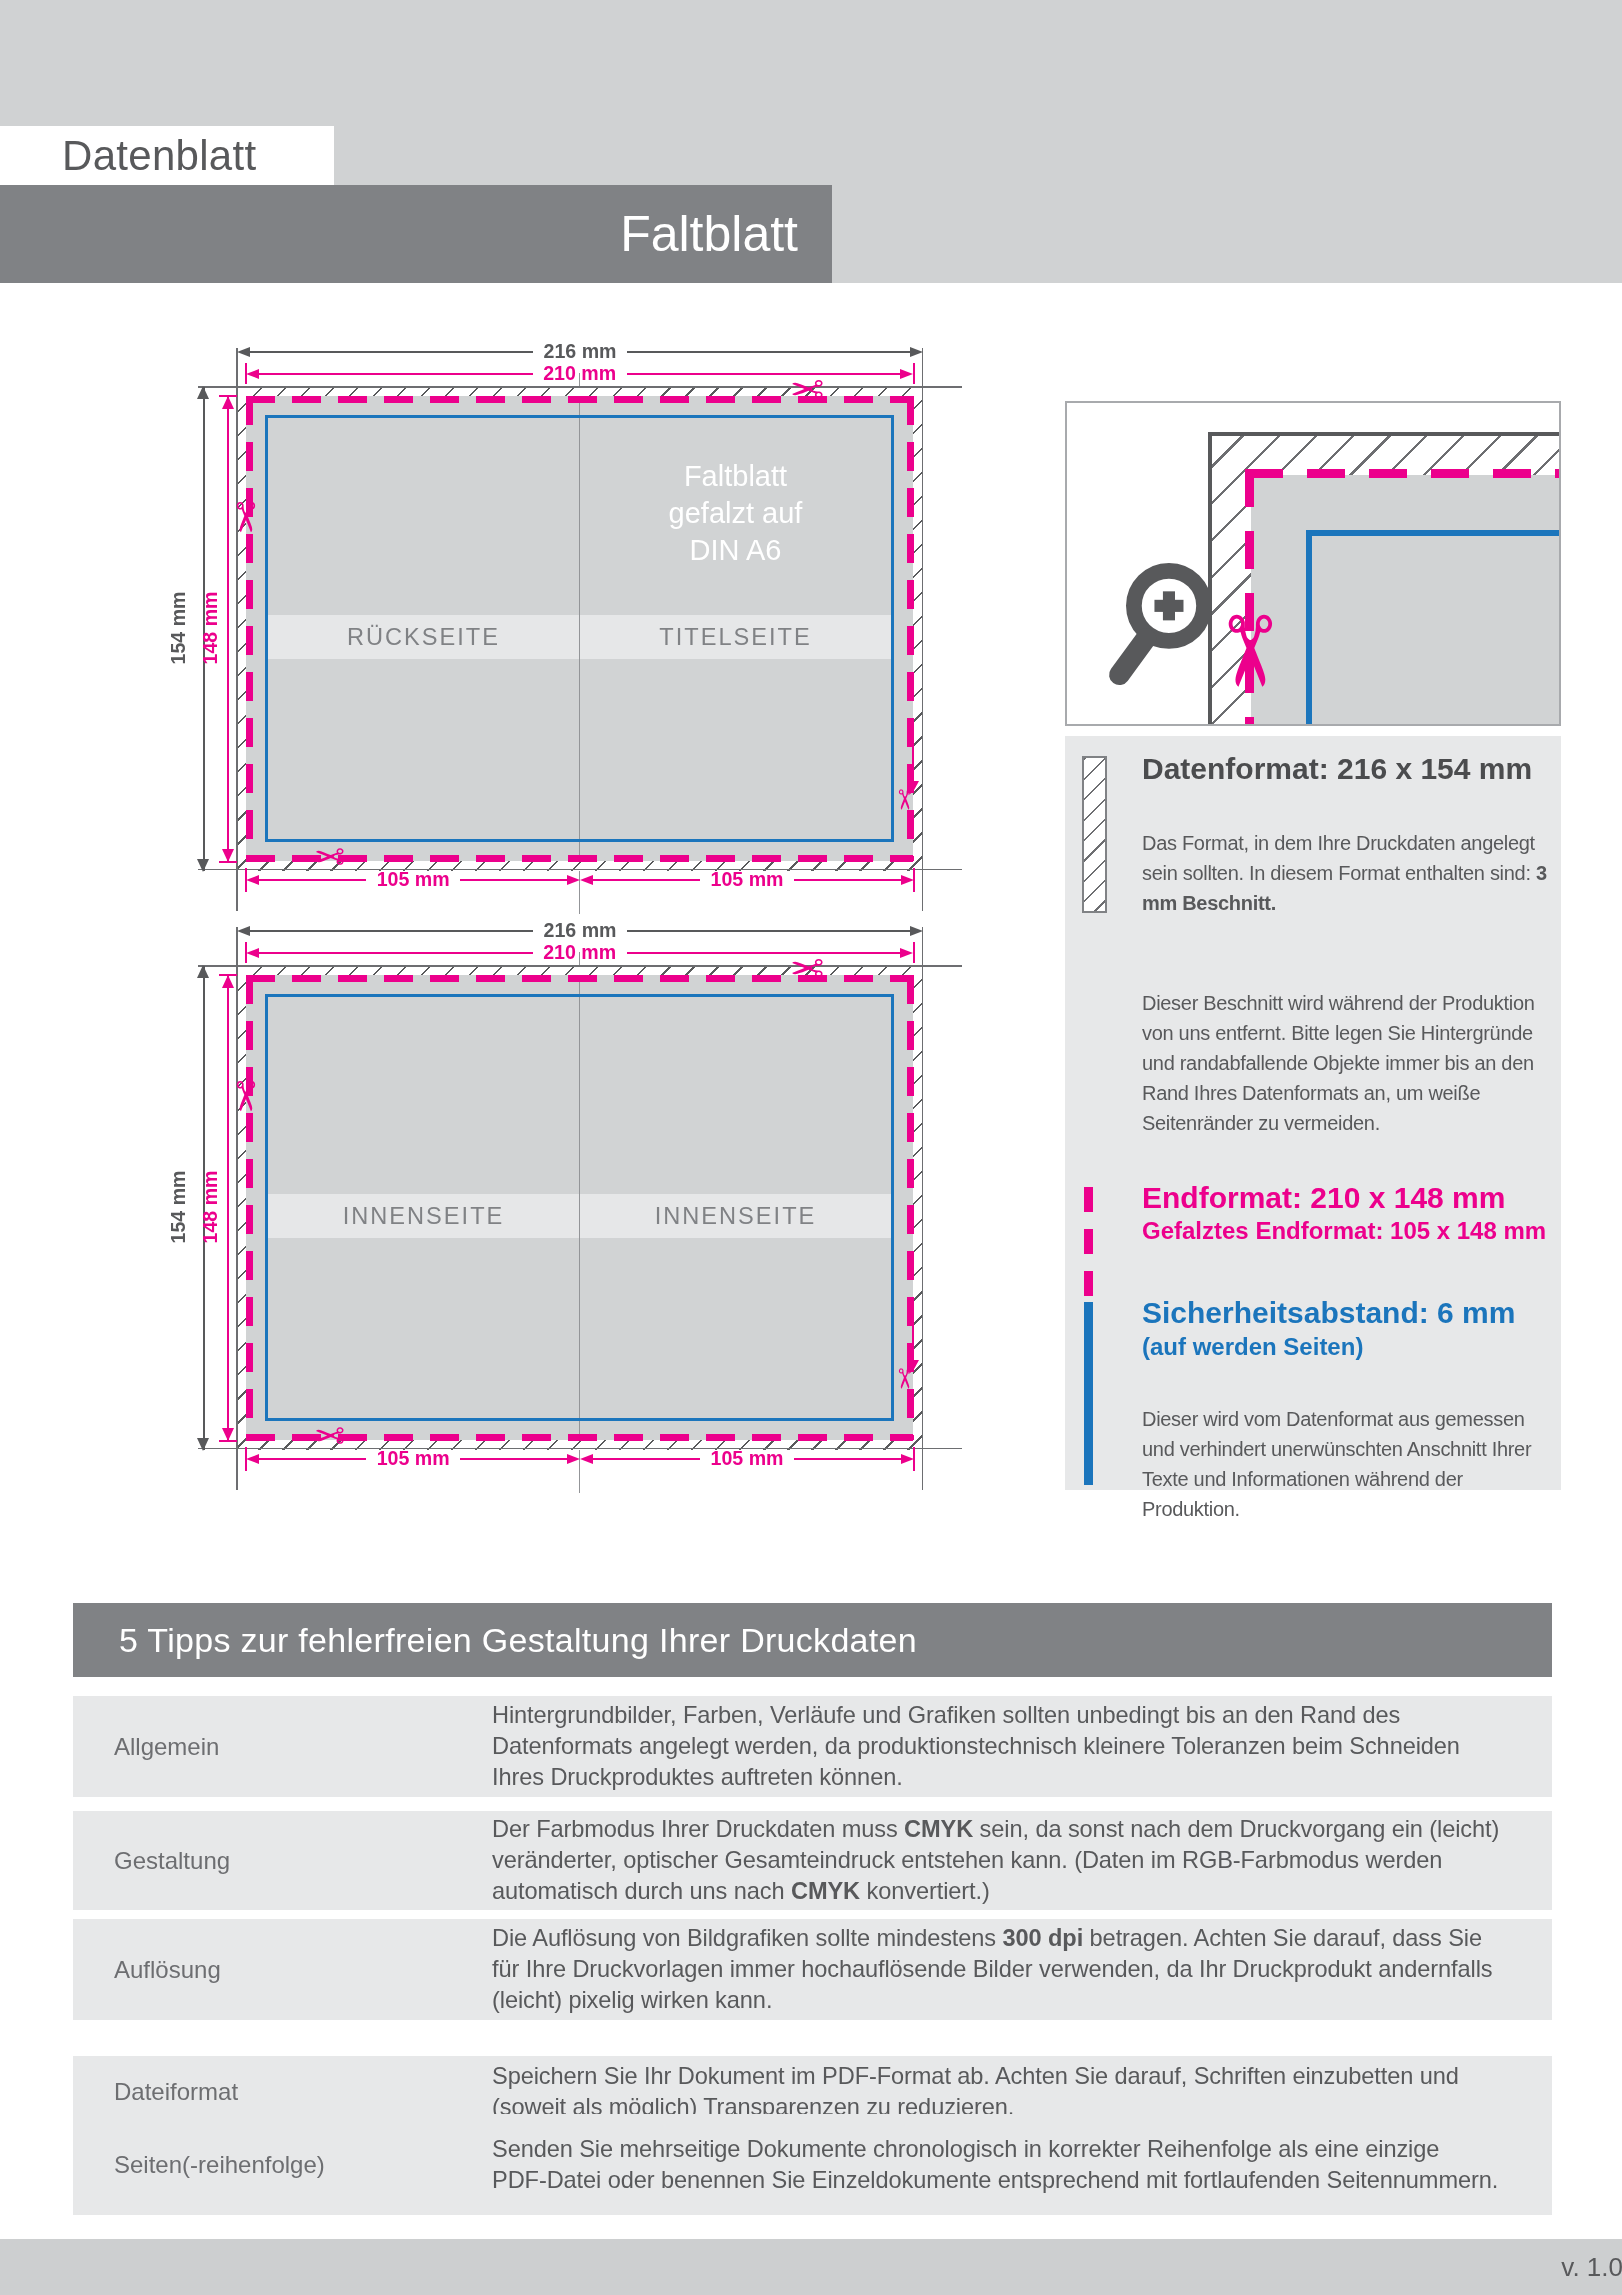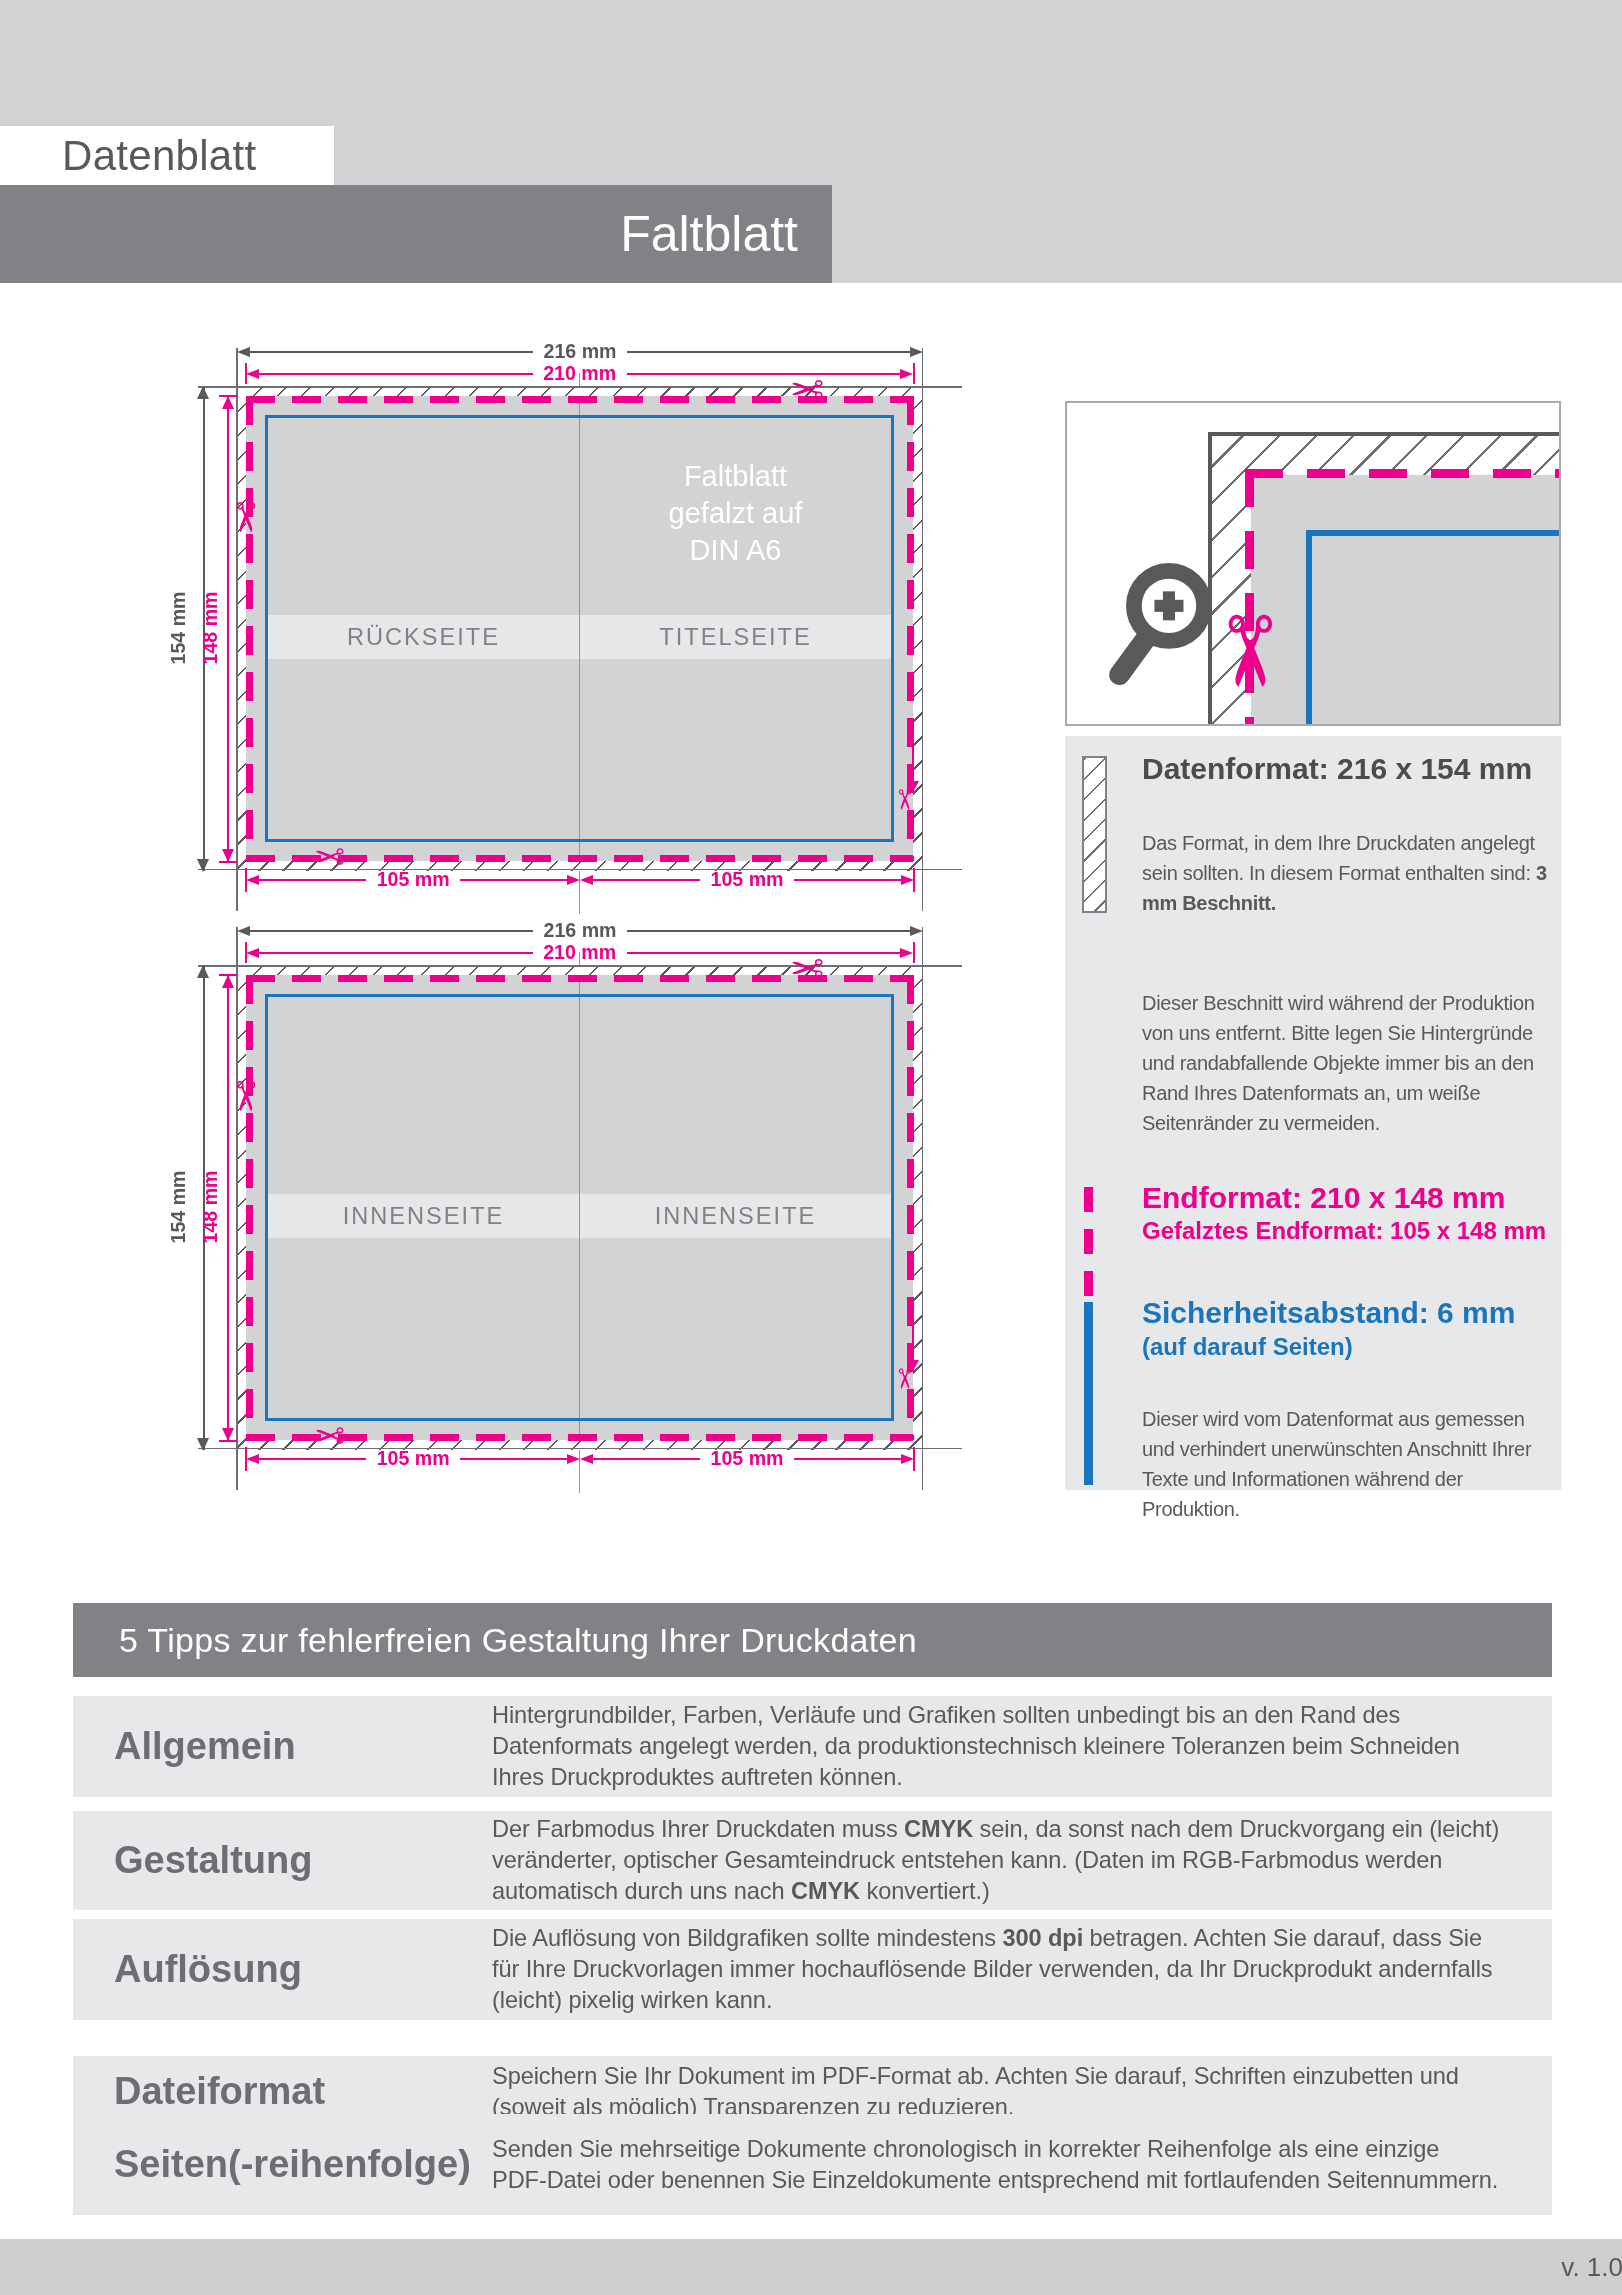--- a/index.html
+++ b/index.html
@@ -114,21 +114,21 @@
   .swatch-blue{position:absolute;left:-58px;top:5.2px;width:8.5px;height:183px;background:#1b75bc;}
   .gap1{height:27.5px;} .gap2{height:43px;} .gap3{height:50px;}
 
   
   .tips-bar{position:absolute;left:73px;top:1603px;width:1479px;height:74px;background:#808285;
       display:flex;align-items:center;}
   .tips-bar span{padding-left:46px;font-size:34px;font-weight:300;color:#ffffff;letter-spacing:0.3px;}
   .tip-row{position:absolute;left:73px;width:1479px;background:#e7e8e9;display:flex;align-items:center;}
   .r1{top:1696px;height:101px;} .r2{top:1811px;height:99px;} .r3{top:1919px;height:101px;}
   .r4{top:2032px;height:71px;margin-top:24px;} .r5{top:2114px;height:101px;}
-  .tip-label{flex:none;width:419px;padding-left:41px;font-size:38px;font-weight:700;color:#6d6e71;
+  .tip-label{flex:none;width:419px;padding-left:41px;font-size:24px;font-weight:400;color:#6d6e71;
       box-sizing:border-box;}
   .tip-body{flex:none;width:1008px;font-size:23.6px;line-height:31px;color:#58595b;letter-spacing:-0.1px;}
 
   
   .footer{position:absolute;left:0;top:2239px;width:1623px;height:57px;background:#cdcfd0;
       display:flex;align-items:center;justify-content:flex-end;}
   .footer span{font-size:26px;color:#58595b;}
 </style>
 </head>
 <body>
@@ -312,21 +312,21 @@
     <div class="gap2"></div>
     <div class="sect">
       <span class="swatch-dash"></span>
       <div class="h1 c-mag">Endformat: 210 x 148 mm</div>
       <div class="h2 c-mag">Gefalztes Endformat: 105 x 148 mm</div>
     </div>
     <div class="gap3"></div>
     <div class="sect">
       <span class="swatch-blue"></span>
       <div class="h1 c-blue">Sicherheitsabstand: 6 mm</div>
-      <div class="h2 c-blue">(auf darauf Seiten)</div>
+      <div class="h2 c-blue">(auf werden Seiten)</div>
       <div class="body">Dieser wird vom Datenformat aus gemessen und verhindert unerwünschten Anschnitt Ihrer Texte und Informationen während der Produktion.</div>
     </div>
   </div>
 
   <div class="tips-bar">
     <span>5 Tipps zur fehlerfreien Gestaltung Ihrer Druckdaten</span>
   </div>
 
   <div class="tip-row r1">
     <div class="tip-label">Allgemein</div>

